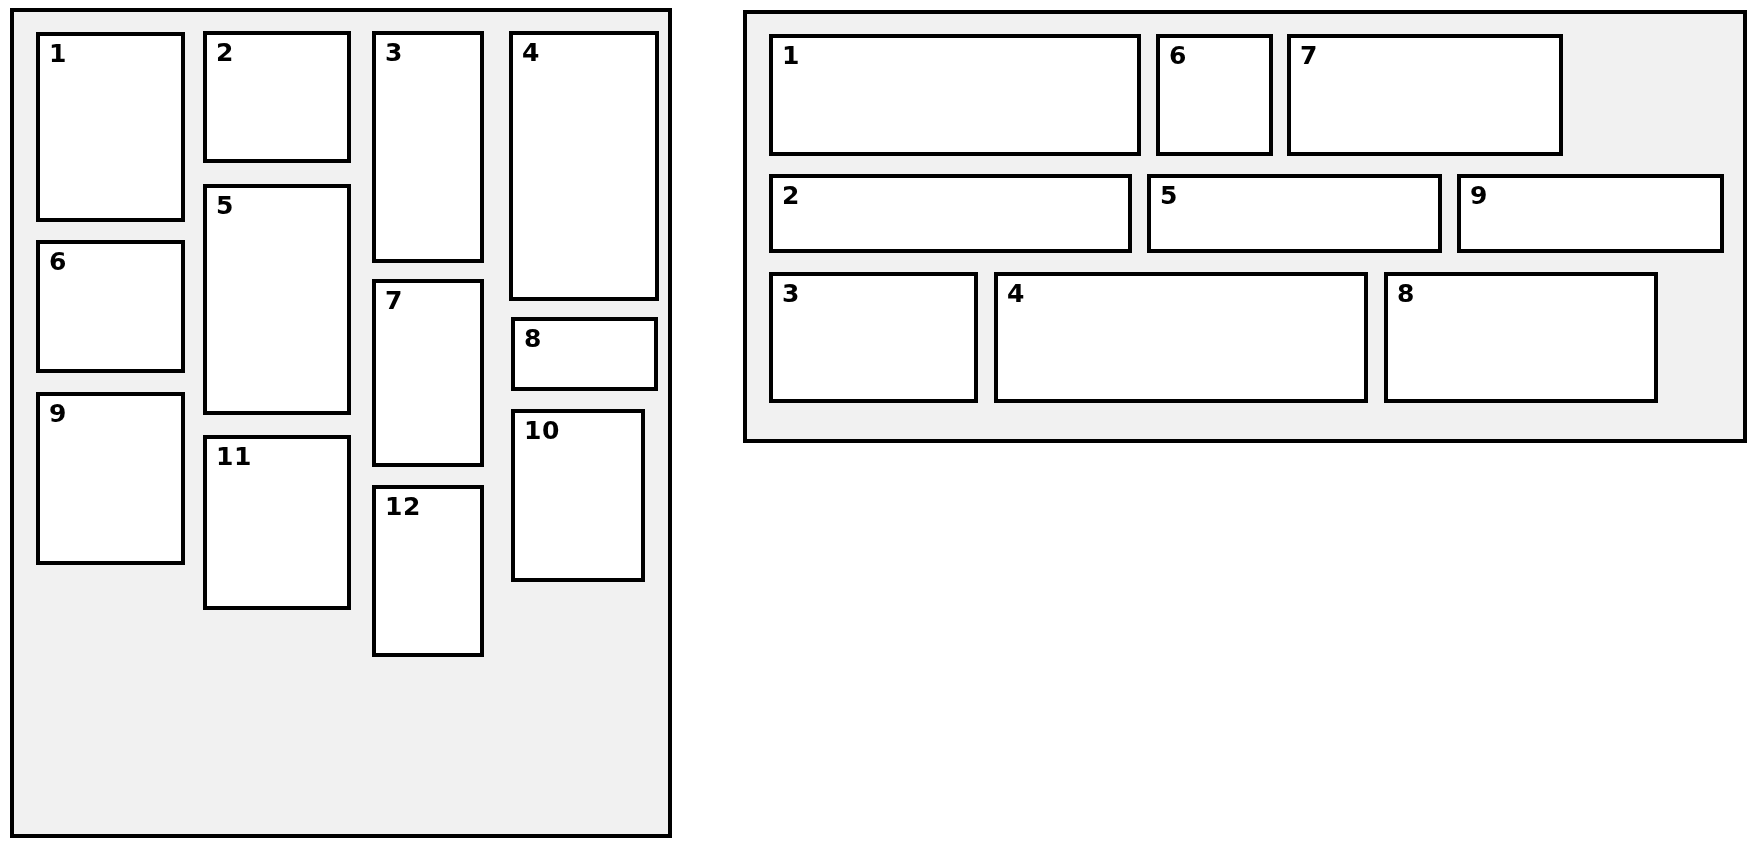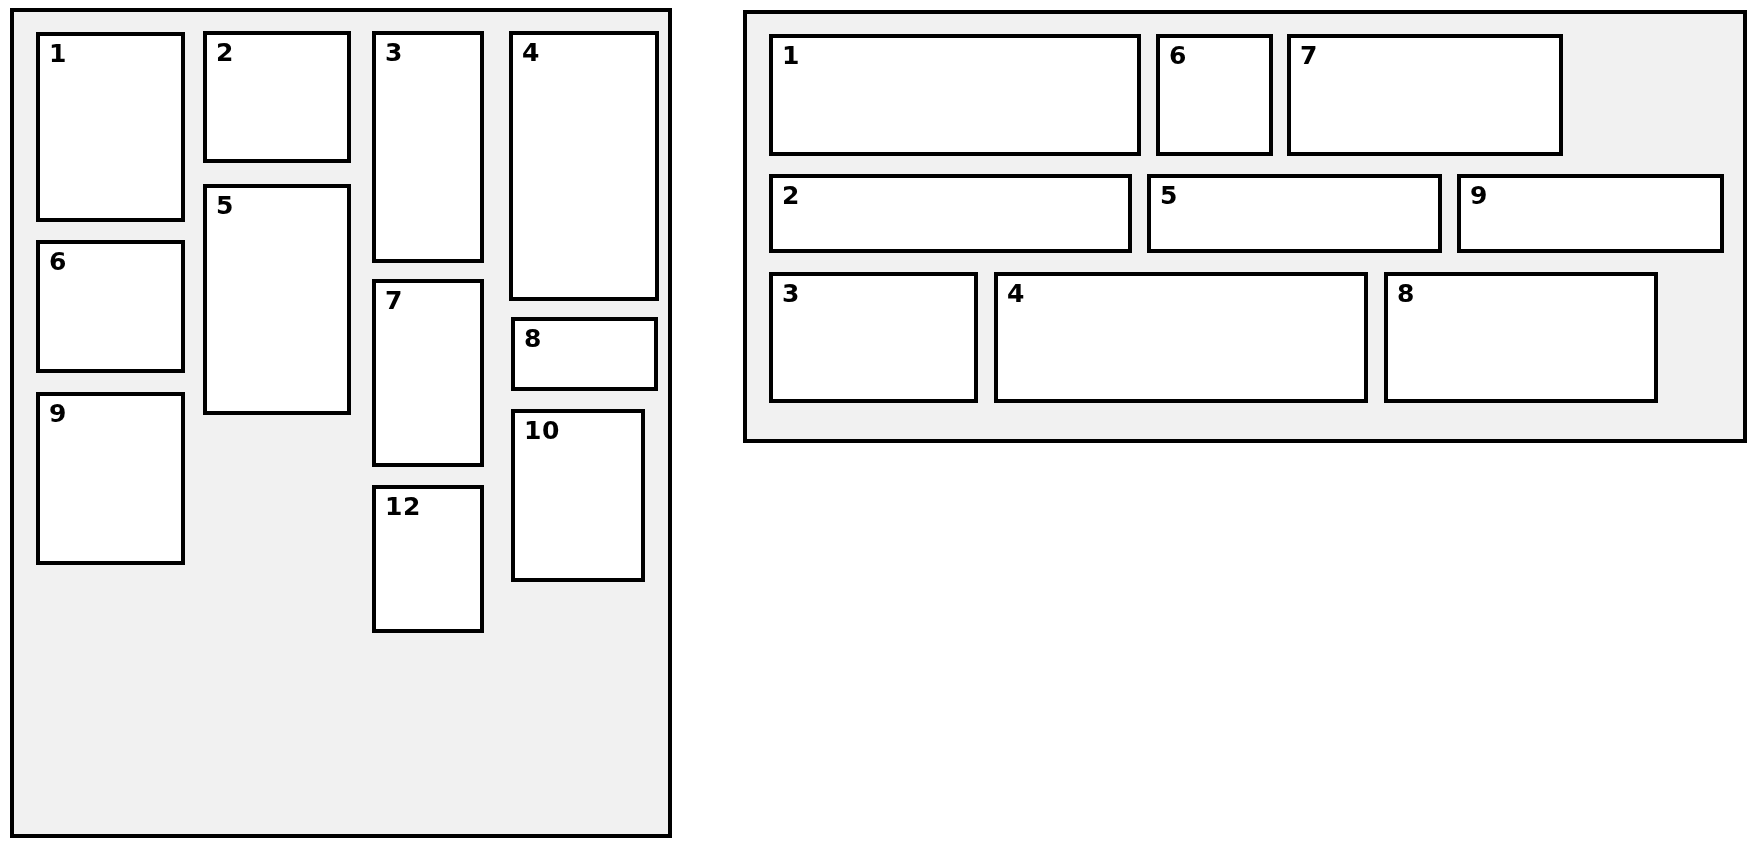--- a/index.html
+++ b/index.html
@@ -73,21 +73,24 @@
       </div>
       <div class="item" style="left: 497px; top: 305px; width: 147px; height: 74px; background: rgb(255, 255, 255); border-width: 4px; border-color: rgb(0, 0, 0);">
         <span class="item-label">8</span>
       </div>
       <div class="item" style="left: 22px; top: 380px; width: 149px; height: 173px; background: rgb(255, 255, 255); border-width: 4px; border-color: rgb(0, 0, 0);">
         <span class="item-label">9</span>
       </div>
       <div class="item" style="left: 497px; top: 397px; width: 134px; height: 173px; background: rgb(255, 255, 255); border-width: 4px; border-color: rgb(0, 0, 0);">
         <span class="item-label">10</span>
       </div>
-      <div class="item" style="left: 358px; top: 473px; width: 112px; height: 148px; background: rgb(255, 255, 255); border-width: 4px; border-color: rgb(0, 0, 0);">
+      <div class="item" style="left: 189px; top: 423px; width: 148px; height: 175px; background: rgb(255, 255, 255); border-width: 4px; border-color: rgb(0, 0, 0);">
+        <span class="item-label">11</span>
+      </div>
+      <div class="item" style="left: 358px; top: 473px; width: 112px; height: 172px; background: rgb(255, 255, 255); border-width: 4px; border-color: rgb(0, 0, 0);">
         <span class="item-label">12</span>
       </div>
     </div>
     <div class="panel" style="left: 743px; top: 10px; width: 1004px; height: 433px; background: rgb(241, 241, 241); border-width: 4px; border-color: rgb(0, 0, 0);">
       <div class="item" style="left: 22px; top: 20px; width: 372px; height: 122px; background: rgb(255, 255, 255); border-width: 4px; border-color: rgb(0, 0, 0);">
         <span class="item-label">1</span>
       </div>
       <div class="item" style="left: 409px; top: 20px; width: 117px; height: 122px; background: rgb(255, 255, 255); border-width: 4px; border-color: rgb(0, 0, 0);">
         <span class="item-label">6</span>
       </div>

